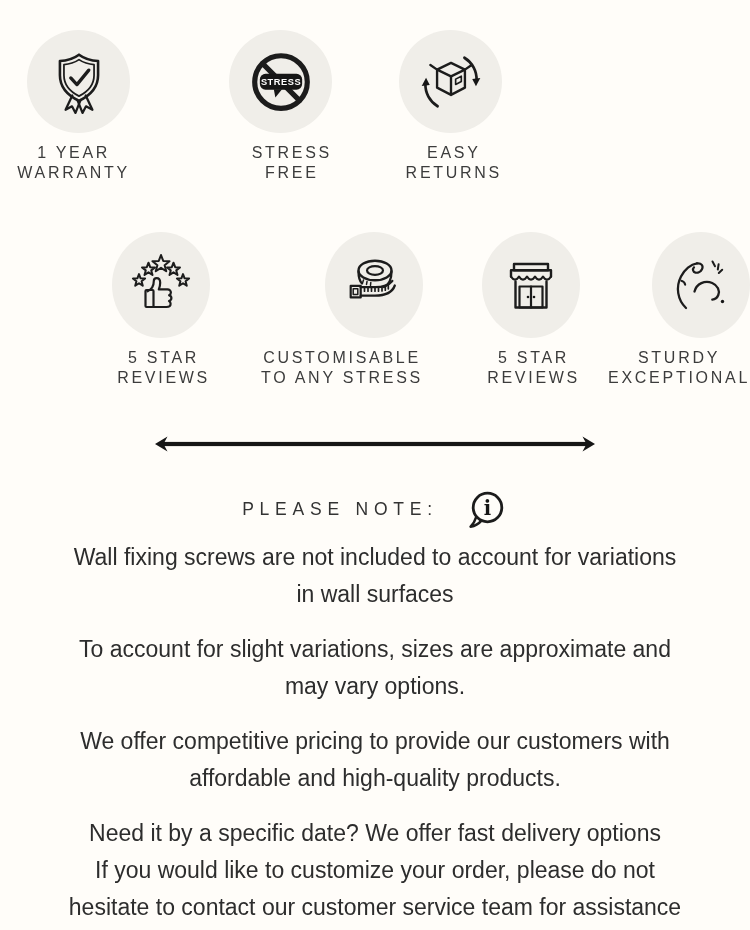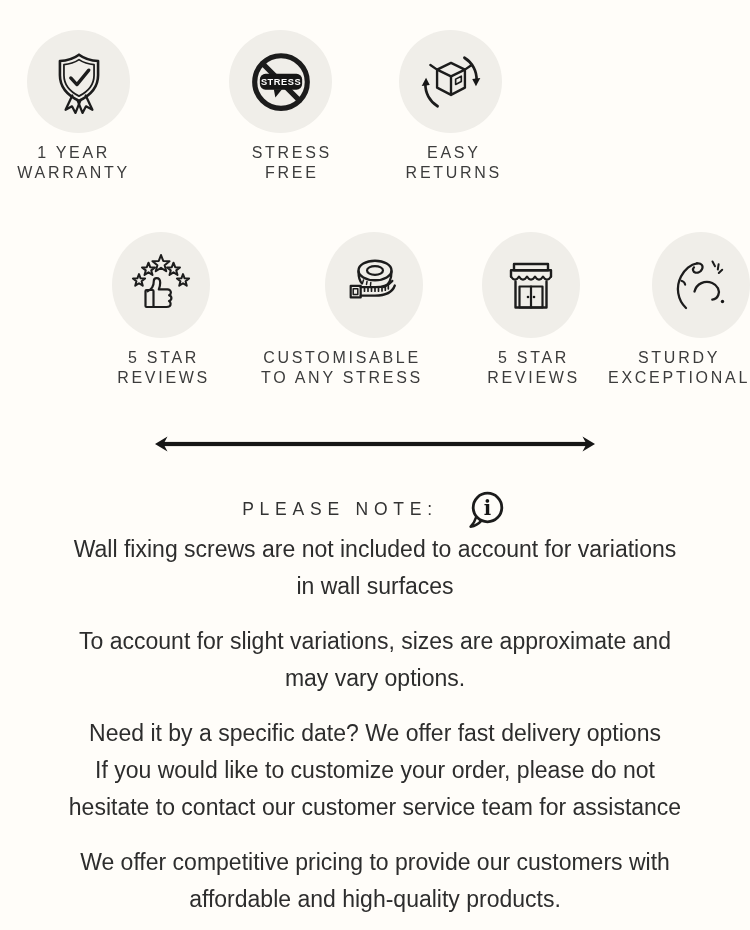--- a/index.html
+++ b/index.html
@@ -35,21 +35,21 @@
     font-size:16px;line-height:1.28;letter-spacing:.17em;
     color:#3c3c3c;text-align:center;white-space:pre-line;
   }
   .divider{margin:44px auto 0;width:440px;height:22px;}
   .note-line{
     margin-top:34px;display:flex;align-items:center;justify-content:center;gap:26px;
   }
   .note-heading{
     font-size:17.5px;letter-spacing:.33em;color:#333;
   }
-  .paras{text-align:center;}
+  .paras{margin-top:8px;text-align:center;}
   .para{
     margin:0 auto 18px;max-width:744px;
     font-size:23px;line-height:37px;color:#2d2d2d;
     white-space:pre-line;
   }
   .ink-stroke{stroke:#1c1c1c;fill:none;stroke-linecap:round;stroke-linejoin:round;}
   .ink-fill{fill:#161616;stroke:none;}
 </style>
 </head>
 <body>
@@ -191,20 +191,20 @@
       <path class="ink-stroke" stroke-width="2.6" d="M12 28.5 C10.8 32.5 9.2 35.2 6.6 37.6 C11.2 36.8 14.6 34.8 17.2 31.8"></path>
       <text x="23.5" y="26" text-anchor="middle" font-size="19.5" font-weight="bold" fill="#161616" font-family="DejaVu Serif, serif">i</text>
     </svg>
   </div>
 
   <div class="paras">
     <p class="para">Wall fixing screws are not included to account for variations
 in wall surfaces</p>
     <p class="para">To account for slight variations, sizes are approximate and
 may vary options.</p>
+    <p class="para">We offer competitive pricing to provide our customers with
+affordable and high-quality products.</p>
     <p class="para">Need it by a specific date? We offer fast delivery options
 If you would like to customize your order, please do not
 hesitate to contact our customer service team for assistance</p>
-    <p class="para">We offer competitive pricing to provide our customers with
-affordable and high-quality products.</p>
   </div>
 
 </div>
 
 </body></html>

